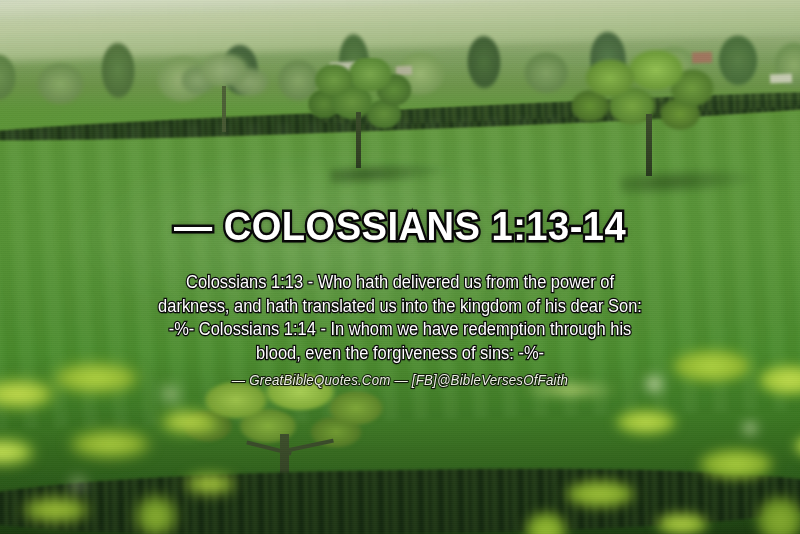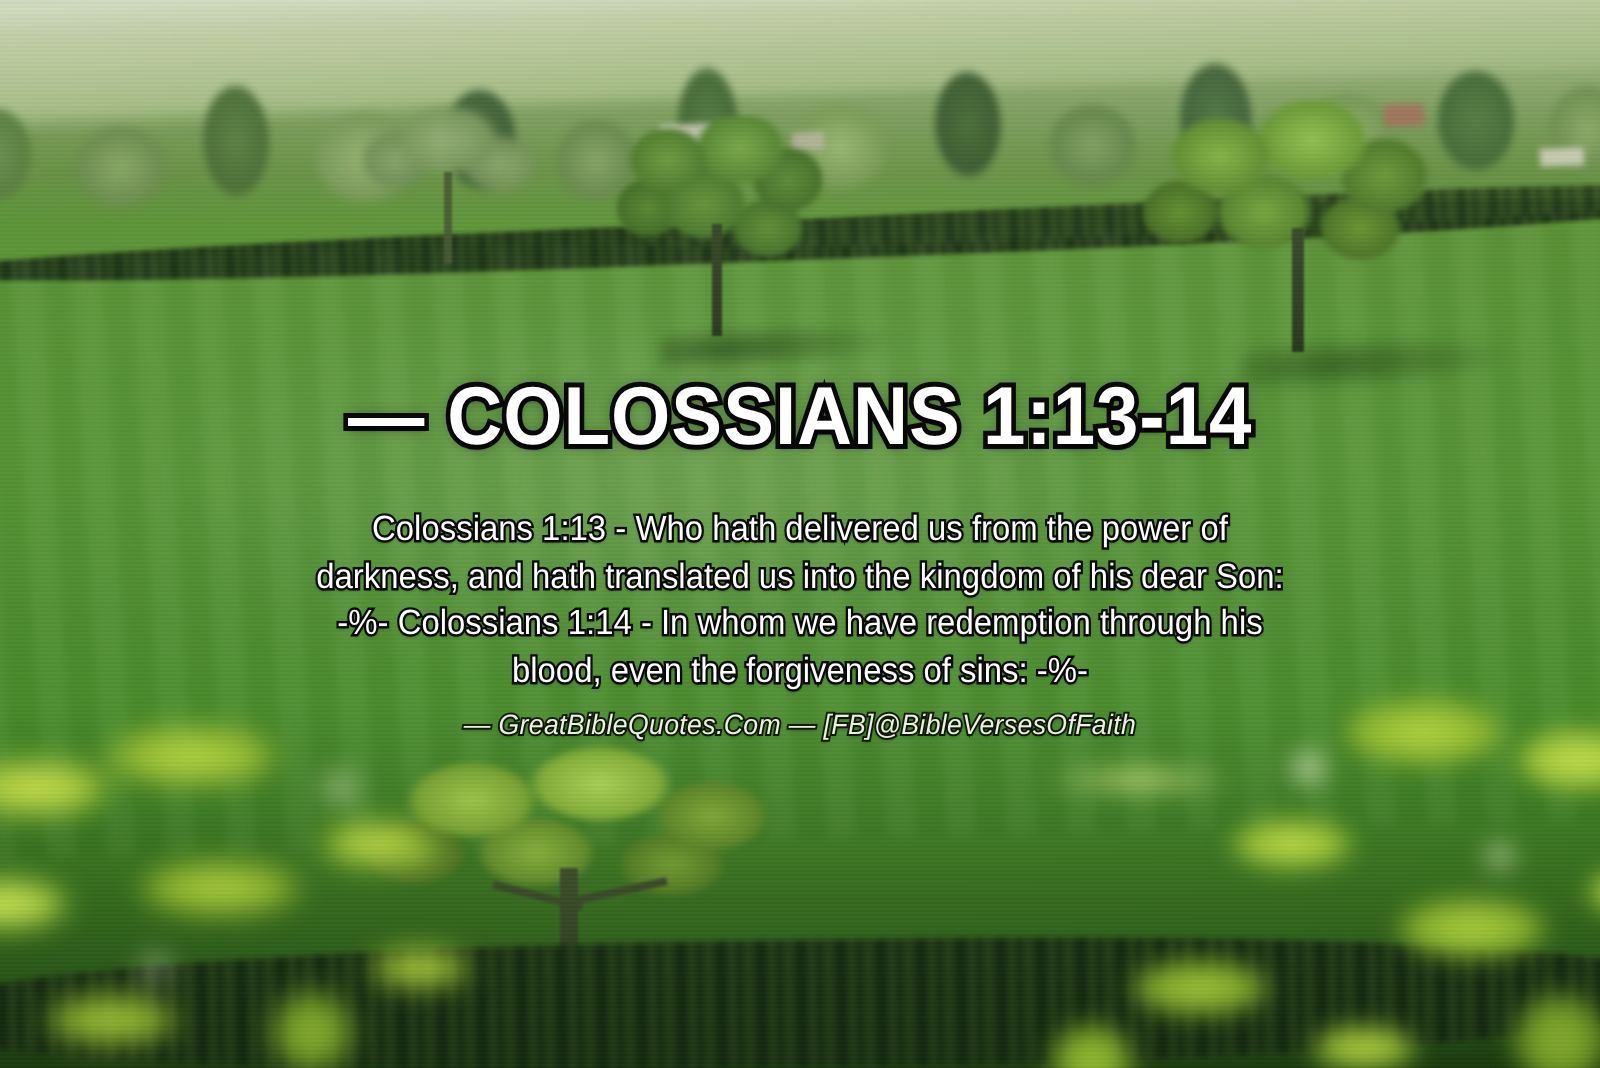--- a/index.html
+++ b/index.html
@@ -295,20 +295,21 @@
       repeating-linear-gradient(0deg, rgba(0,0,0,.018) 0px, rgba(0,0,0,.018) 1px, rgba(255,255,255,.014) 1px, rgba(255,255,255,.014) 2px);
     pointer-events:none;
   }
 
   
   .overlay {
     position:absolute; inset:0;
     display:flex; flex-direction:column;
     align-items:center;
     padding-top:188px;
+    margin-top:18px;
   }
 
   .title {
     font-family:"Liberation Sans", sans-serif;
     font-weight:bold;
     font-size:41px;
     line-height:1.0;
     letter-spacing:0.5px;
     color:#ffffff;
     transform:scaleX(0.93);

